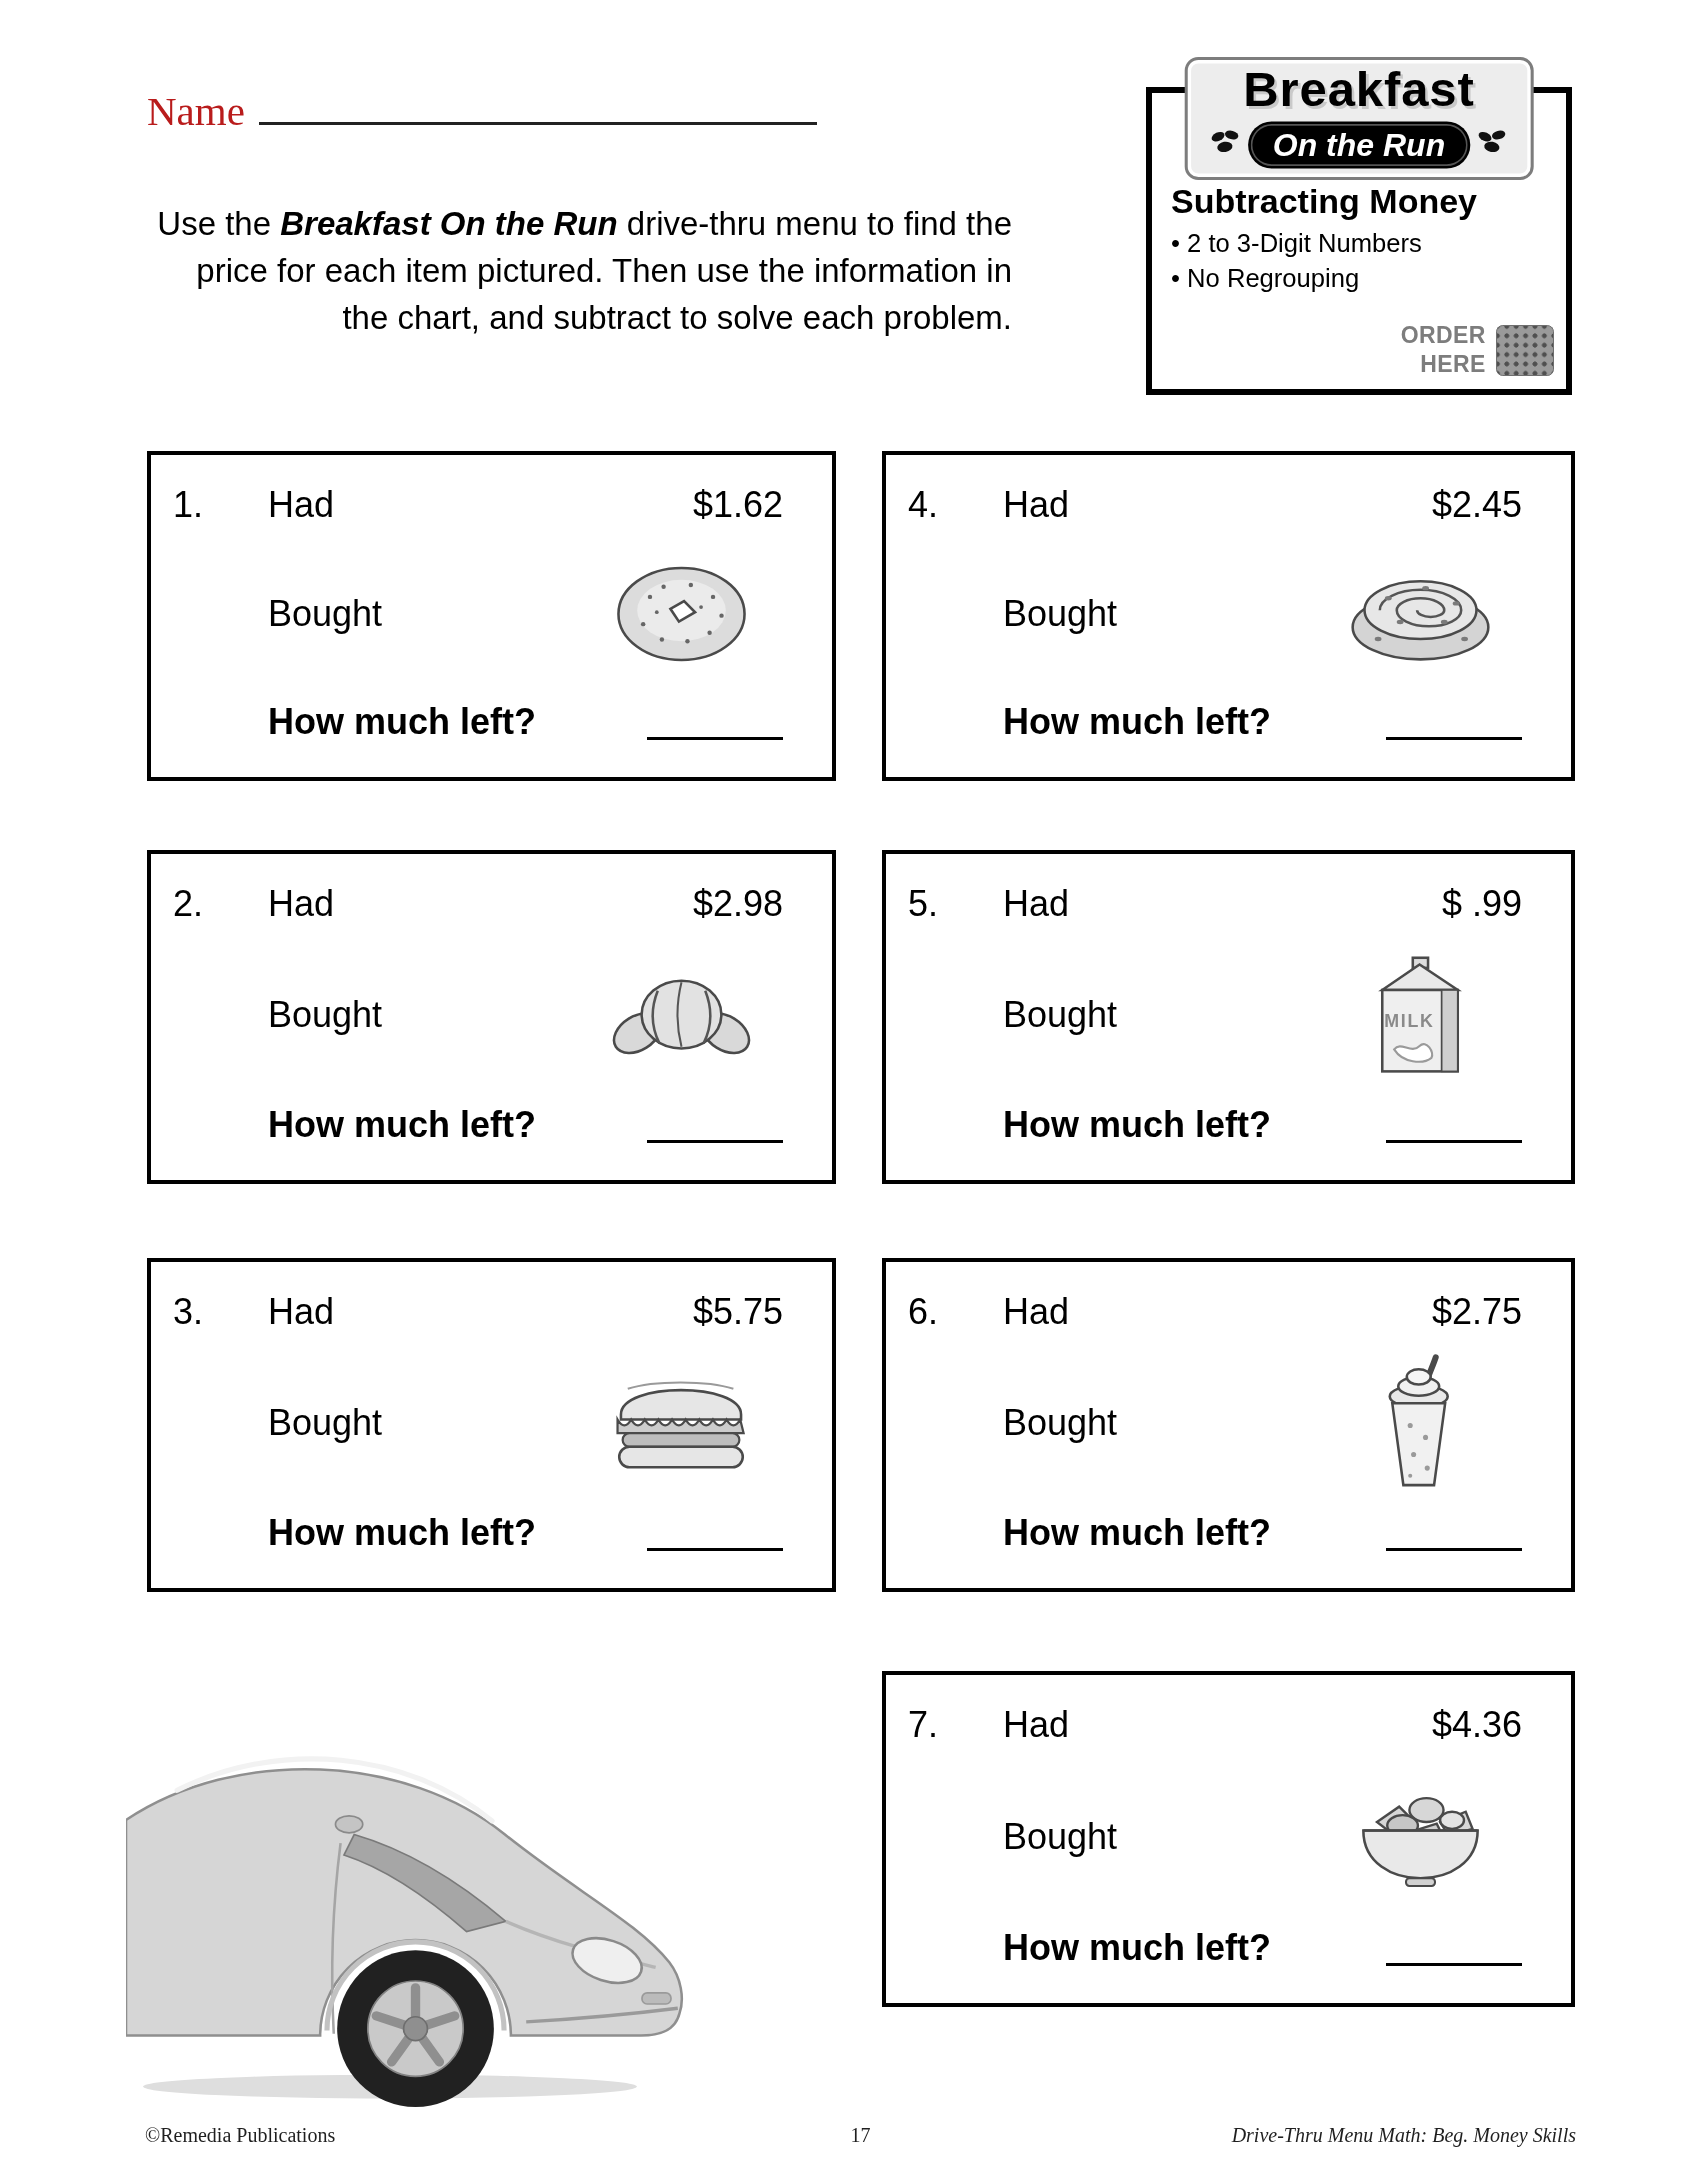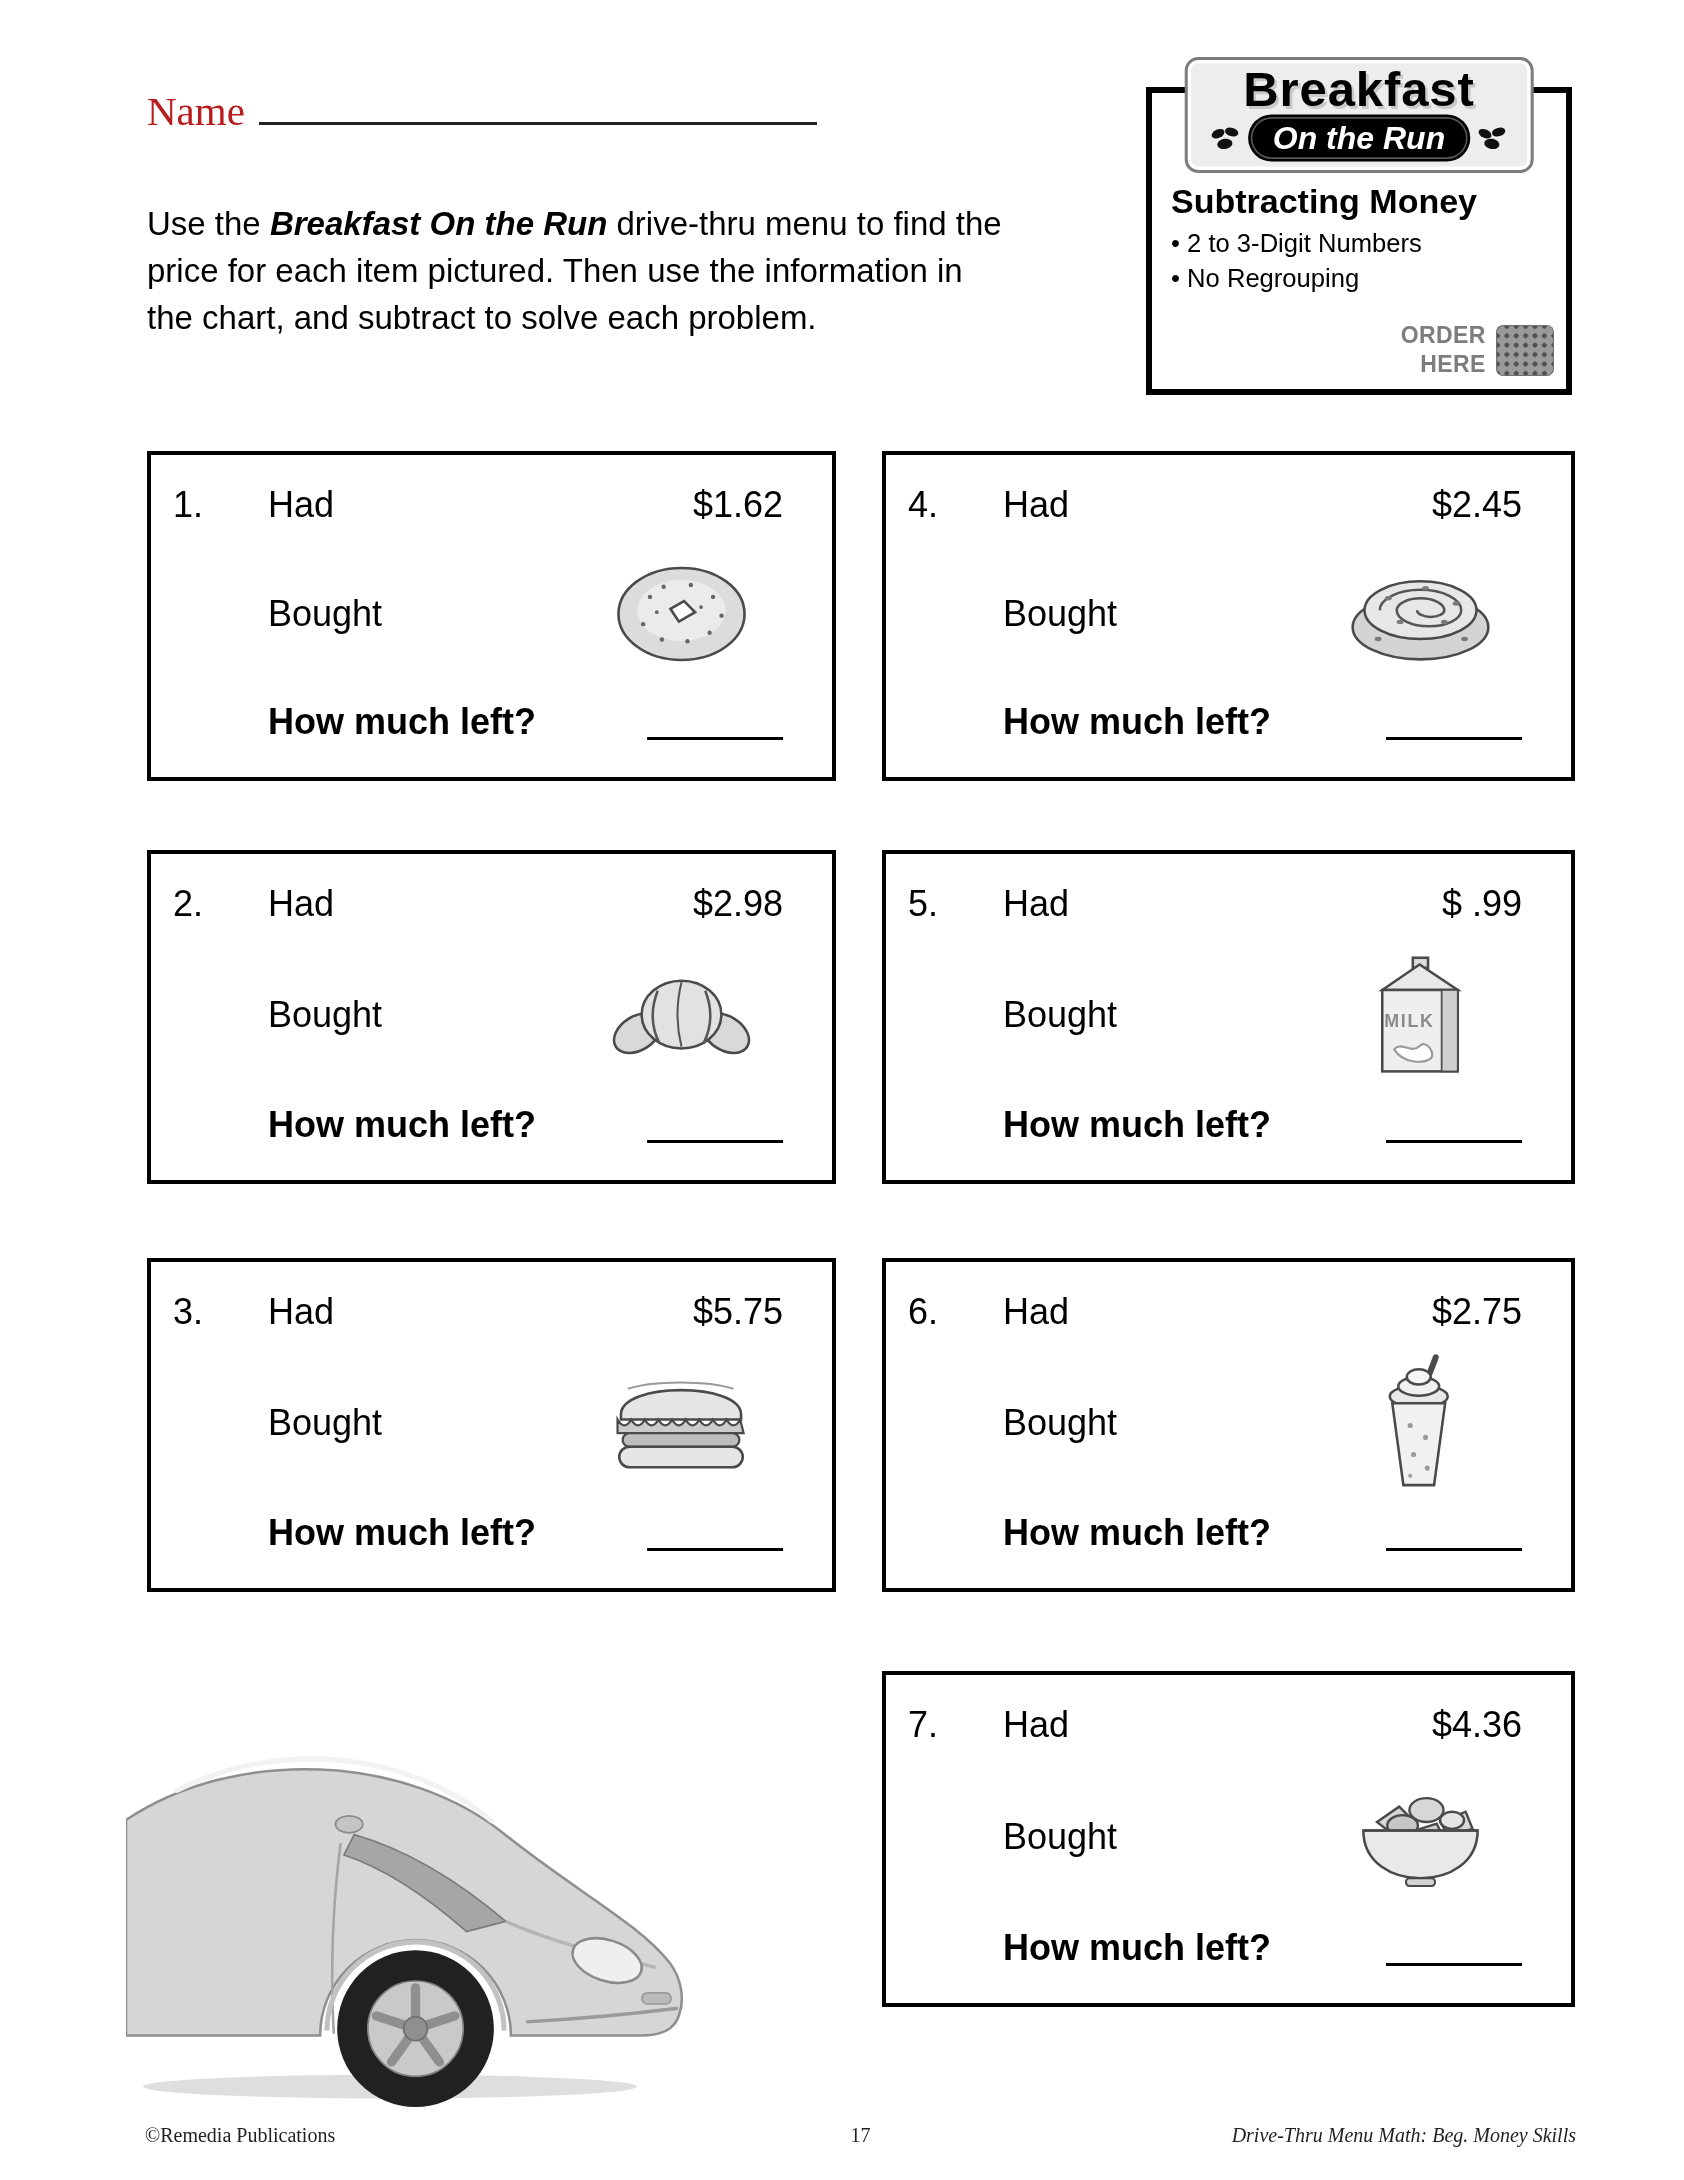--- a/index.html
+++ b/index.html
@@ -6,32 +6,32 @@
   .page {
     position:relative; width:1685px; height:2181px; background:#ffffff;
     font-family:"Liberation Sans", sans-serif; color:#000; overflow:hidden;
   }
 
   
   .name-row { position:absolute; left:147px; top:85px; font-family:"Liberation Serif", serif; font-size:41px; color:#b91c1c; }
   .name-line { display:inline-block; width:558px; height:37px; border-bottom:3.4px solid #222; margin-left:13.6px; }
 
   
-  .instructions { position:absolute; left:147px; top:201px; width:865px; font-size:33px; line-height:1.42; color:#000; }
+  .instructions { position:absolute; left:147px; top:201px; width:865px; font-size:33px; line-height:1.42; color:#000;text-align:right; }
   .instructions .em { font-weight:bold; font-style:italic; }
 
   
   .header-box { position:absolute; left:1146px; top:87px; width:414px; height:296px; border:6.8px solid #000; background:#fff; }
   .logo { position:absolute; top:-36px; left:50%; transform:translateX(-50%); width:329px;
           background:#ededed; border:3.4px solid #7d7d7d; border-radius:13.6px; box-shadow: inset 0 0 0 3.4px #fff;
           text-align:center; padding:5.1px 6.8px 10.2px; }
   .logo-breakfast { font-size:49px; font-weight:bold; letter-spacing:0.9px; color:#000; text-shadow:2.6px 2.6px 0 #c9c9c9; line-height:1.0; }
   .pill-row { display:flex; align-items:center; justify-content:center; gap:8.5px; margin-top:3.4px; }
   .pill { background:#000; color:#fff; font-weight:bold; font-style:italic; font-size:32px; line-height:1.1;
-          border-radius:24px; padding:3.4px 22px; box-shadow:0 0 0 2.6px #000, inset 0 0 0 1.7px #555; }
+          border-radius:24px; padding:3.4px 22px; box-shadow:0 0 0 2.6px #000, inset 0 0 0 1.7px #555;margin-top:7px; }
   .hb-title { margin:89px 0 0 19px; font-size:34px; font-weight:bold; }
   .hb-bullets { margin:5.1px 0 0 19px; font-size:25.6px; line-height:1.35; }
   .order { position:absolute; right:12px; bottom:10.2px; display:flex; align-items:center; gap:10.2px; }
   .order-text { font-size:23px; color:#7d7d7d; text-align:right; line-height:1.25; font-weight:bold; letter-spacing:0.4px; }
   .grille { width:56px; height:49px; background-color:#9a9a9a; border:1.7px solid #6f6f6f; border-radius:6.8px;
             background-image:radial-gradient(#4f4f4f 2.2px, transparent 2.7px); background-size:9.4px 9.4px; background-position:5.1px 5.1px; }
 
   
   .problem { position:absolute; border:4.3px solid #000; background:#fff; box-sizing:border-box;
              display:flex; flex-direction:column; justify-content:space-between;

